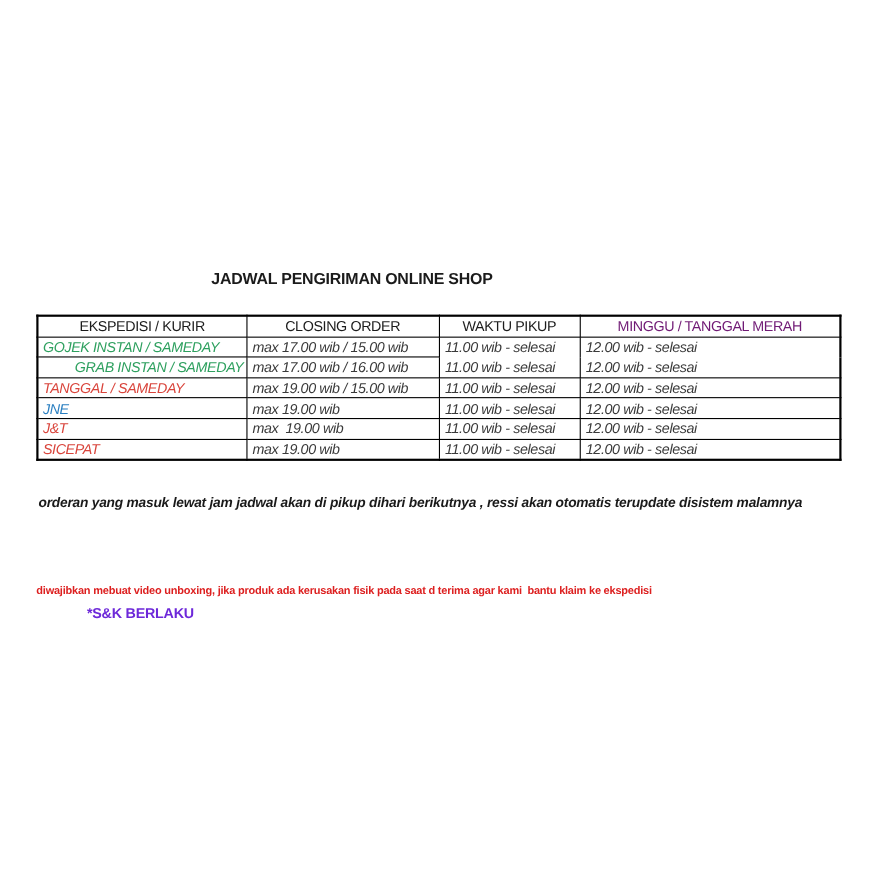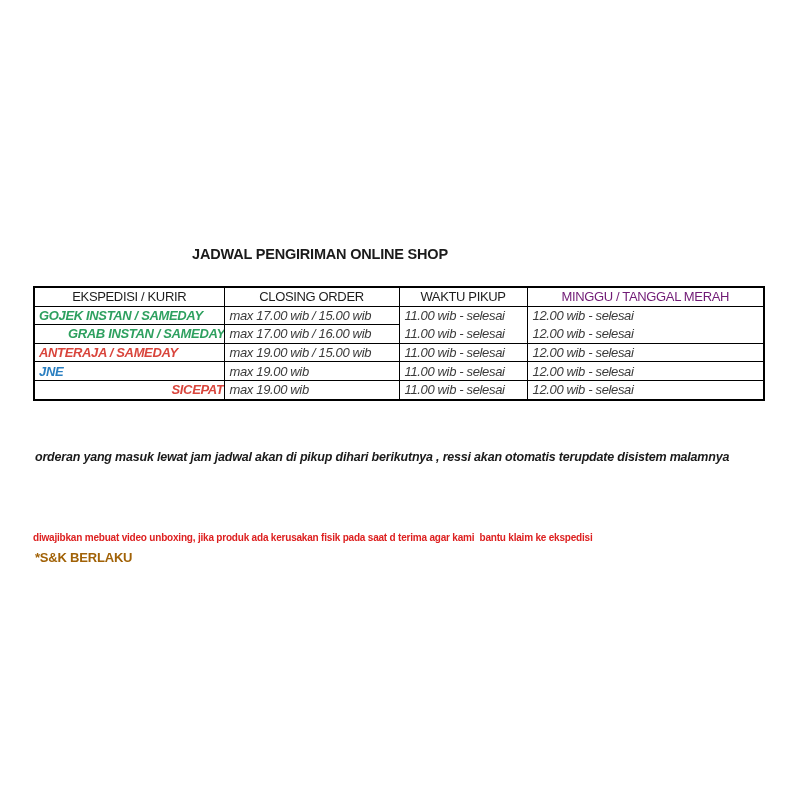--- a/index.html
+++ b/index.html
@@ -41,21 +41,20 @@
   }
   .sched-table th {
     font-weight: normal;
     text-align: center;
     color: #1c1c1c;
   }
   .sched-table td.courier-cell {
     font-style: italic;
     padding-left: 4px;
     text-align: left;
-    font-weight: bold;
   }
   .sched-table td.data-cell {
     font-style: italic;
     color: #3a3a3a;
     padding-left: 5px;
     text-align: left;
   }
   
   .sched-table td.merge-bottom { border-bottom: hidden; }
 
@@ -111,39 +110,45 @@
     <td class="data-cell merge-bottom">11.00 wib - selesai</td>
     <td class="data-cell merge-bottom">12.00 wib - selesai</td>
   </tr>
   <tr>
     <td class="courier-cell" style="color: rgb(46, 160, 95); padding-left: 33px;">GRAB INSTAN / SAMEDAY</td>
     <td class="data-cell">max 17.00 wib / 16.00 wib</td>
     <td class="data-cell">11.00 wib - selesai</td>
     <td class="data-cell">12.00 wib - selesai</td>
   </tr>
   <tr>
-    <td class="courier-cell" style="color: rgb(217, 69, 60);">ANTERAJA / SAMEDAY</td>
+    <td class="courier-cell" style="color: rgb(217, 69, 60);">TANGGAL / SAMEDAY</td>
     <td class="data-cell">max 19.00 wib / 15.00 wib</td>
     <td class="data-cell">11.00 wib - selesai</td>
     <td class="data-cell">12.00 wib - selesai</td>
   </tr>
   <tr>
     <td class="courier-cell" style="color: rgb(42, 127, 193); margin-top: 33px;">JNE</td>
     <td class="data-cell">max 19.00 wib</td>
     <td class="data-cell">11.00 wib - selesai</td>
     <td class="data-cell">12.00 wib - selesai</td>
   </tr>
   <tr>
-    <td class="courier-cell" style="color: rgb(217, 69, 60); text-align: right;">SICEPAT</td>
+    <td class="courier-cell" style="color: rgb(217, 69, 60);">J&amp;T</td>
+    <td class="data-cell">max  19.00 wib</td>
+    <td class="data-cell">11.00 wib - selesai</td>
+    <td class="data-cell">12.00 wib - selesai</td>
+  </tr>
+  <tr>
+    <td class="courier-cell" style="color: rgb(217, 69, 60);">SICEPAT</td>
     <td class="data-cell">max 19.00 wib</td>
     <td class="data-cell">11.00 wib - selesai</td>
     <td class="data-cell">12.00 wib - selesai</td>
   </tr>
 </tbody>
   </table>
 
 <div class="note-black">orderan yang masuk lewat jam jadwal akan di pikup dihari berikutnya , ressi akan otomatis terupdate disistem malamnya</div>
 
 <div class="note-red" style="color: rgb(221, 32, 32);">
   <div>diwajibkan mebuat video unboxing, jika produk ada kerusakan fisik pada saat d terima agar kami  bantu klaim ke ekspedisi</div>
 </div>
 
-<div class="terms-note" style="color: #a16207;">*S&amp;K BERLAKU</div>
+<div class="terms-note" style="color: #6d28d9; margin-left: 44px;">*S&amp;K BERLAKU</div>
 
 </body></html>

